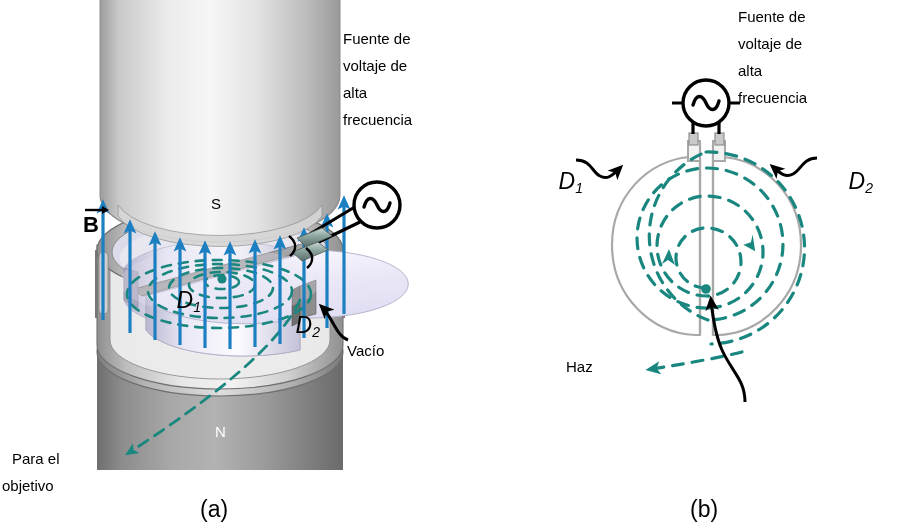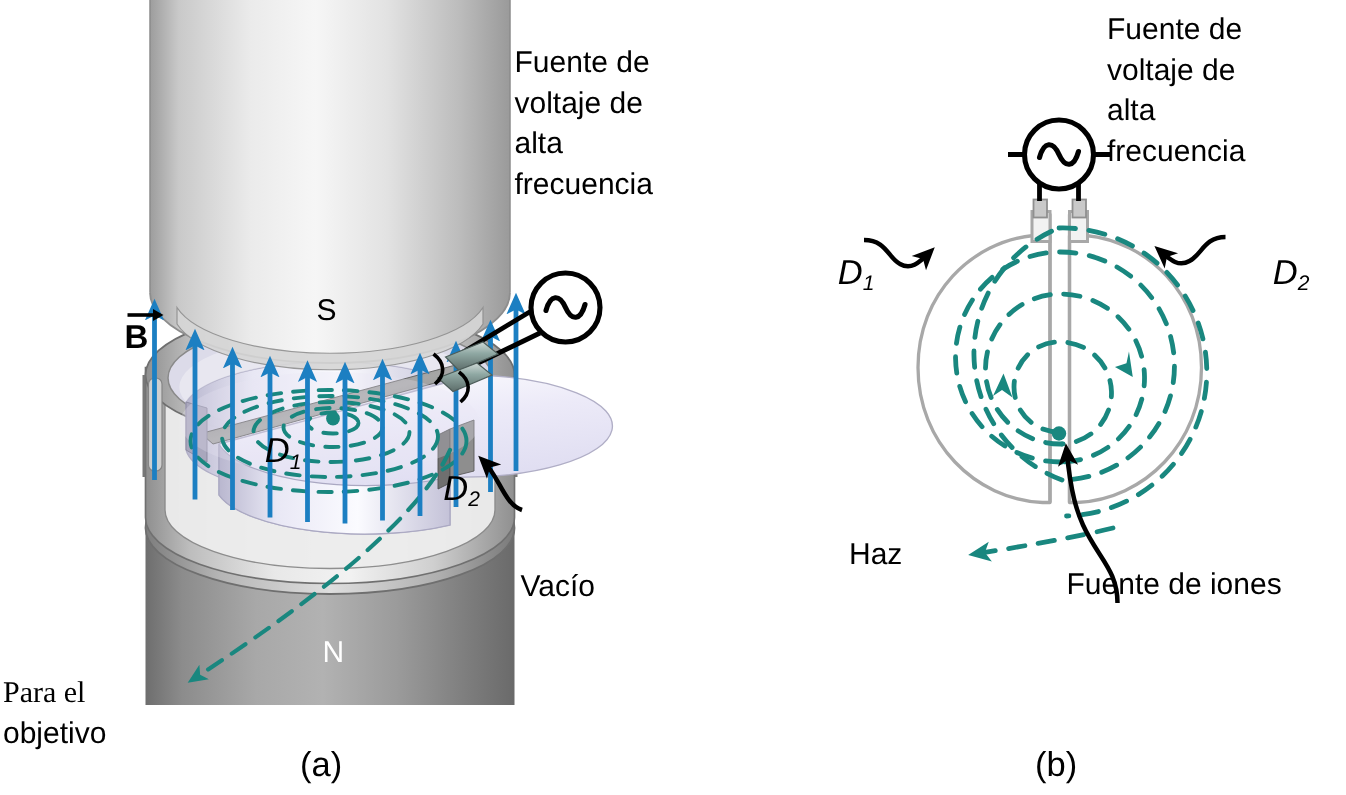--- a/index.html
+++ b/index.html
@@ -3,21 +3,21 @@
 <meta charset="utf-8">
 <title>Cyclotron diagram</title>
 <style>
   html,body{margin:0;padding:0;background:#ffffff;}
   body{width:897px;height:530px;overflow:hidden;
        font-family:"Liberation Sans","DejaVu Sans",sans-serif;color:#000;}
   #stage{position:relative;width:897px;height:530px;background:#fff;}
   svg{display:block;}
   .lbl{position:absolute;font-family:"Liberation Sans","DejaVu Sans",sans-serif;
        color:#000;white-space:pre;line-height:1.22;}
-  .t22{font-size:20px;}
+  .t22{font-size:15px;}
   .t23{font-size:23px;font-style:italic;}
   .sub{font-size:14px;vertical-align:-0.32em;}
   .vecB{font-weight:bold;font-size:22px;}
   .panel-cap{font-size:23px;}
   .white-s{color:#ffffff;}
 </style>
 </head>
 <body>
 
 <div id="stage">
@@ -210,23 +210,23 @@
     <div class="lbl vecB" style="left:3px;top:12px;">B</div>
   </div>
 
   <div class="lbl t23" style="left:151px;top:258px;">
     <span>D</span><span class="sub">1</span>
   </div>
   <div class="lbl t23" style="left:270px;top:283px;">
     <span>D</span><span class="sub">2</span>
   </div>
 
-  <div class="lbl t22" style="left:347px;top:342px;margin-top:37px;">Vacío</div>
-
-  <div class="lbl t22" style="left:2px;top:450px;font-family:Liberation Serif, serif;">Para el</div>
+  <div class="lbl t22" style="left:347px;top:342px;">Vacío</div>
+
+  <div class="lbl t22" style="left:12px;top:450px;">Para el</div>
   <div class="lbl t22" style="left:2px;top:477px;">objetivo</div>
 
   <div class="lbl panel-cap" style="left:200px;top:495px;">(a)</div>
 
   <svg id="svg-b" width="897" height="530" viewBox="0 0 897 530" style="position:absolute;left:0;top:0;pointer-events:none;">
 
     <g fill="none" stroke="#a8a8a8" stroke-width="2.2" stroke-linejoin="round">
 
       <path d="M700,157 L700,143 L689,143 L689,157
                C648,161 612,196 612,245
@@ -294,17 +294,16 @@
 
   <div class="lbl t23" style="left:533px;top:139px;">
     <span>D</span><span class="sub">1</span>
   </div>
   <div class="lbl t23" style="left:823px;top:139px;">
     <span>D</span><span class="sub">2</span>
   </div>
 
   <div class="lbl t22" style="left:566px;top:358px;">Haz</div>
 
-  <div class="lbl t22" style="left:711px;top:378px;">Fuente de iones</div>
 
   <div class="lbl panel-cap" style="left:690px;top:495px;">(b)</div>
 
 </div>
 
 </body></html>

